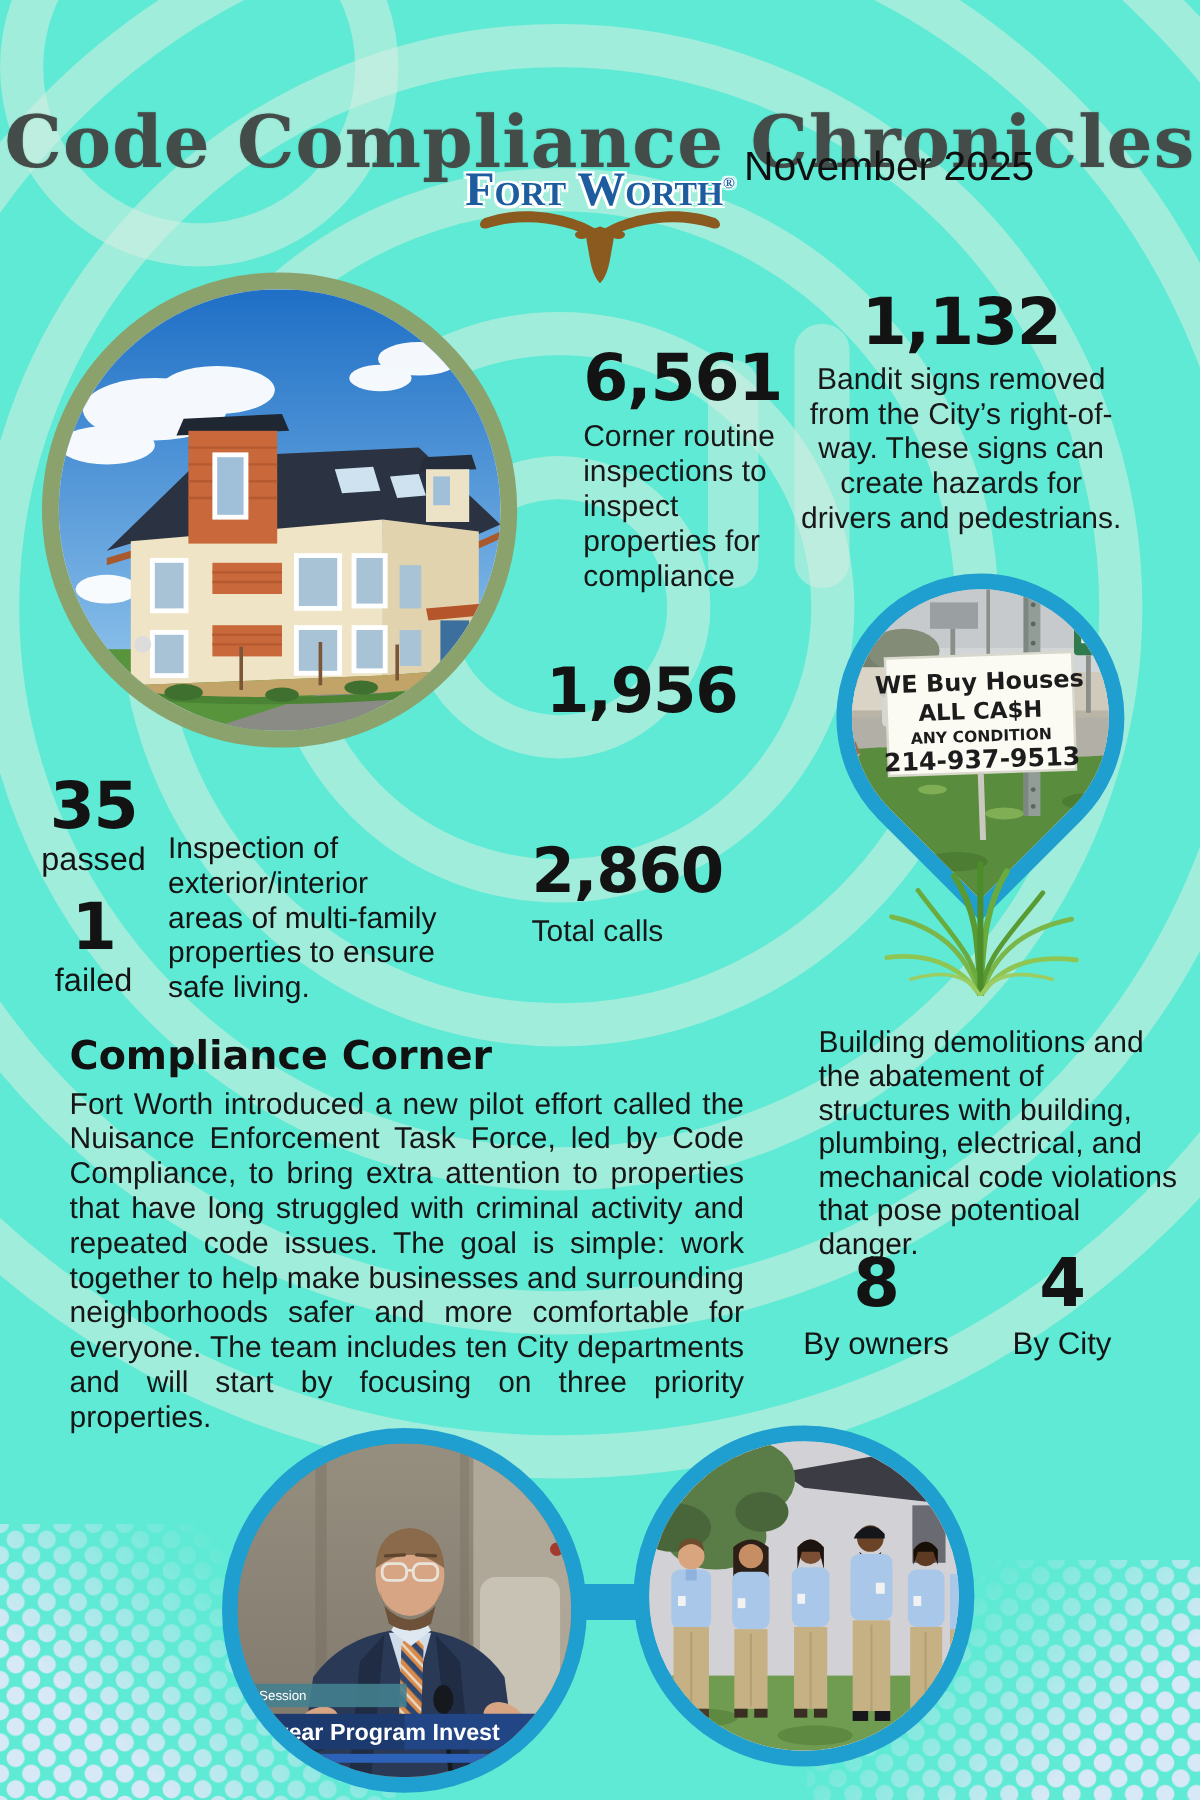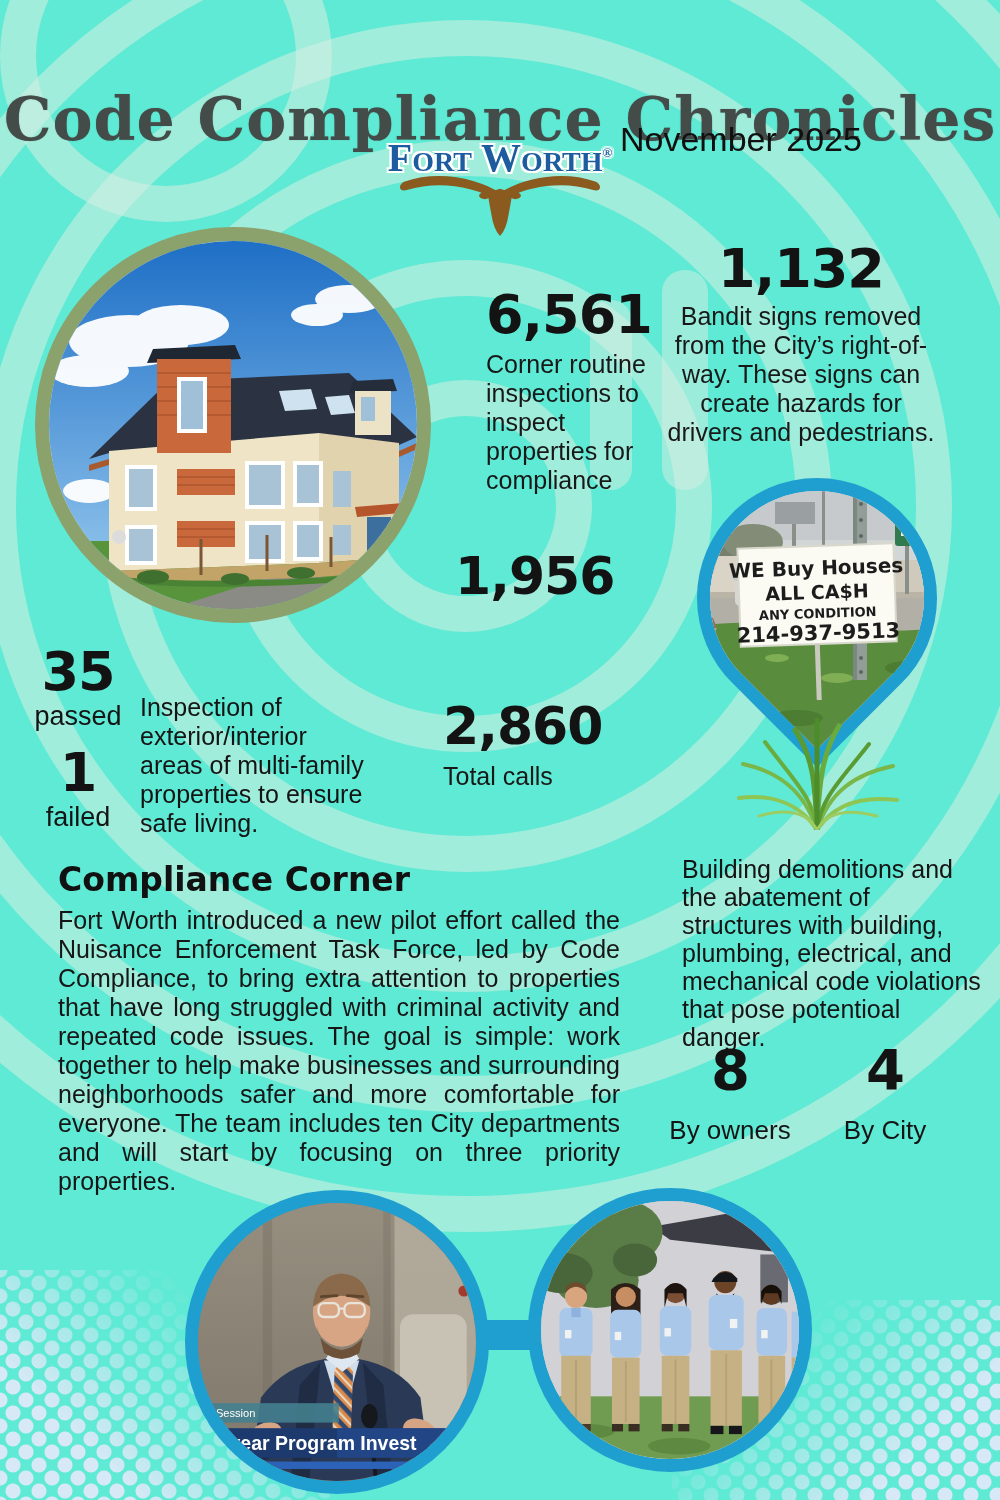--- a/index.html
+++ b/index.html
@@ -63,21 +63,21 @@
   .note{position:absolute;left:140px;top:678px;width:232px;font-size:25px;line-height:29px;z-index:2;margin-top:15px;}
   
   .cc-head{position:absolute;left:58px;top:860px;width:600px;z-index:2;
            font-family:"DejaVu Sans",sans-serif;font-weight:700;font-size:33px;color:#111;}
   .cc-body{position:absolute;left:58px;top:906px;width:562px;z-index:2;
            font-size:25px;line-height:29px;text-align:justify;color:#161616;}
   
   .demo-text{position:absolute;left:682px;top:855px;width:300px;font-size:25px;line-height:28px;z-index:2;}
   .demo-stat{position:absolute;z-index:2;text-align:center;}
   .demo-stat .num{font-size:56px;}
-  .demo-stat .lbl{font-size:26px;margin-top:17px;}
+  .demo-stat .lbl{font-size:26px;margin-top:6px;}
   .owners{left:655px;top:1042px;width:150px;}
   .bycity{left:825px;top:1042px;width:120px;}
   b{font-weight:400;}
 </style>
 </head>
 <body>
 
 <div class="page">
 
   <div class="ring" style="left:340px;top:380px;width:180px;height:180px;"></div>

